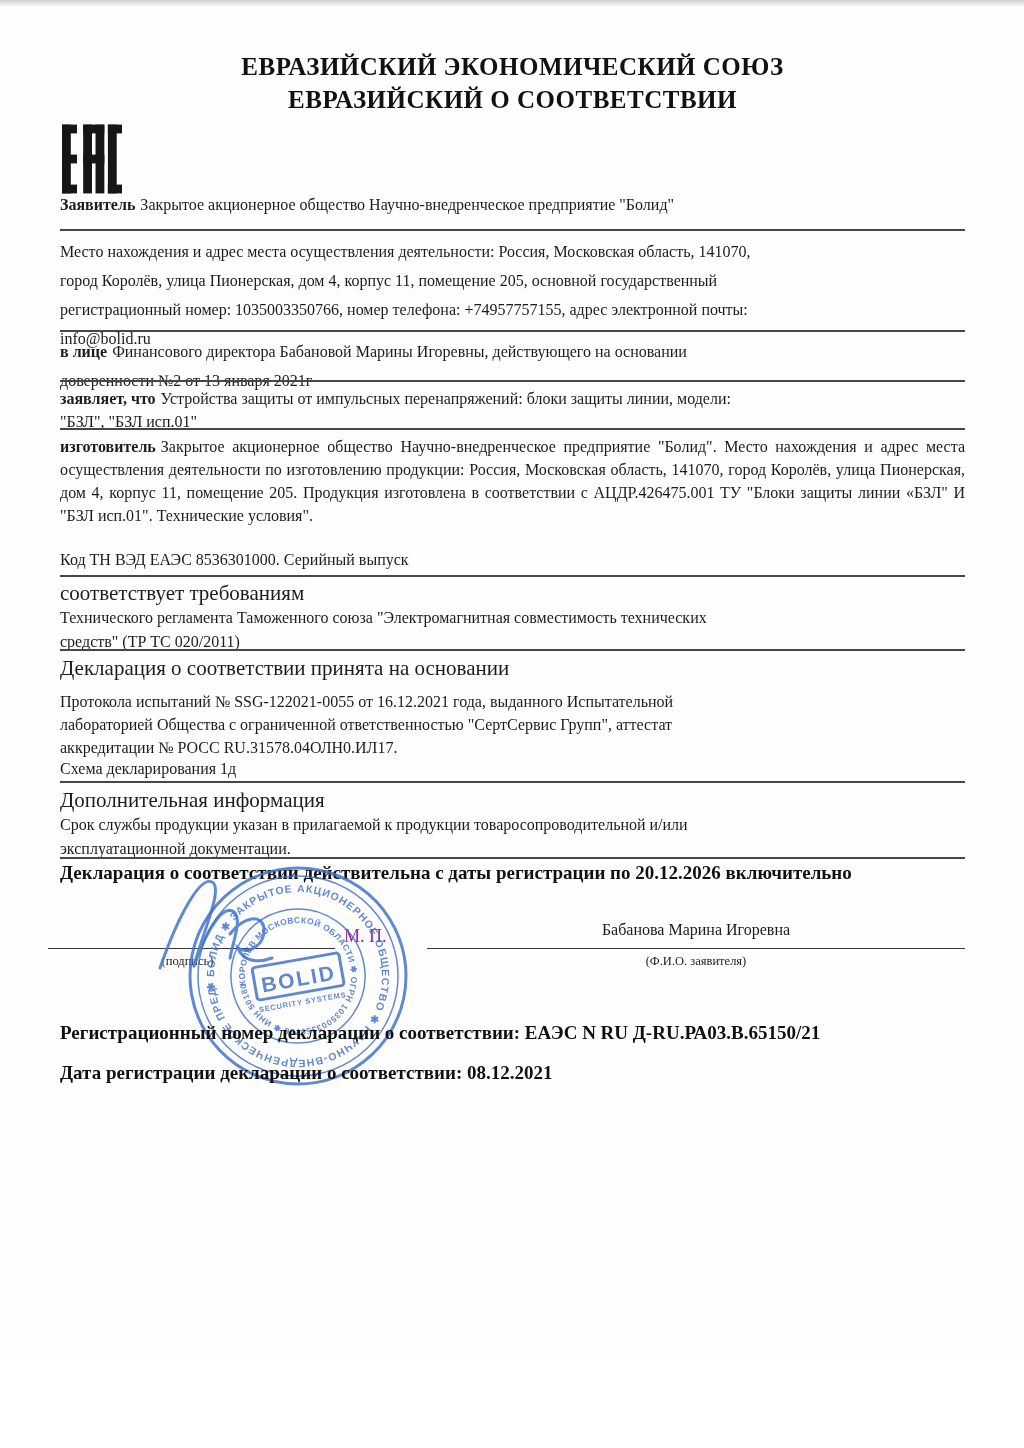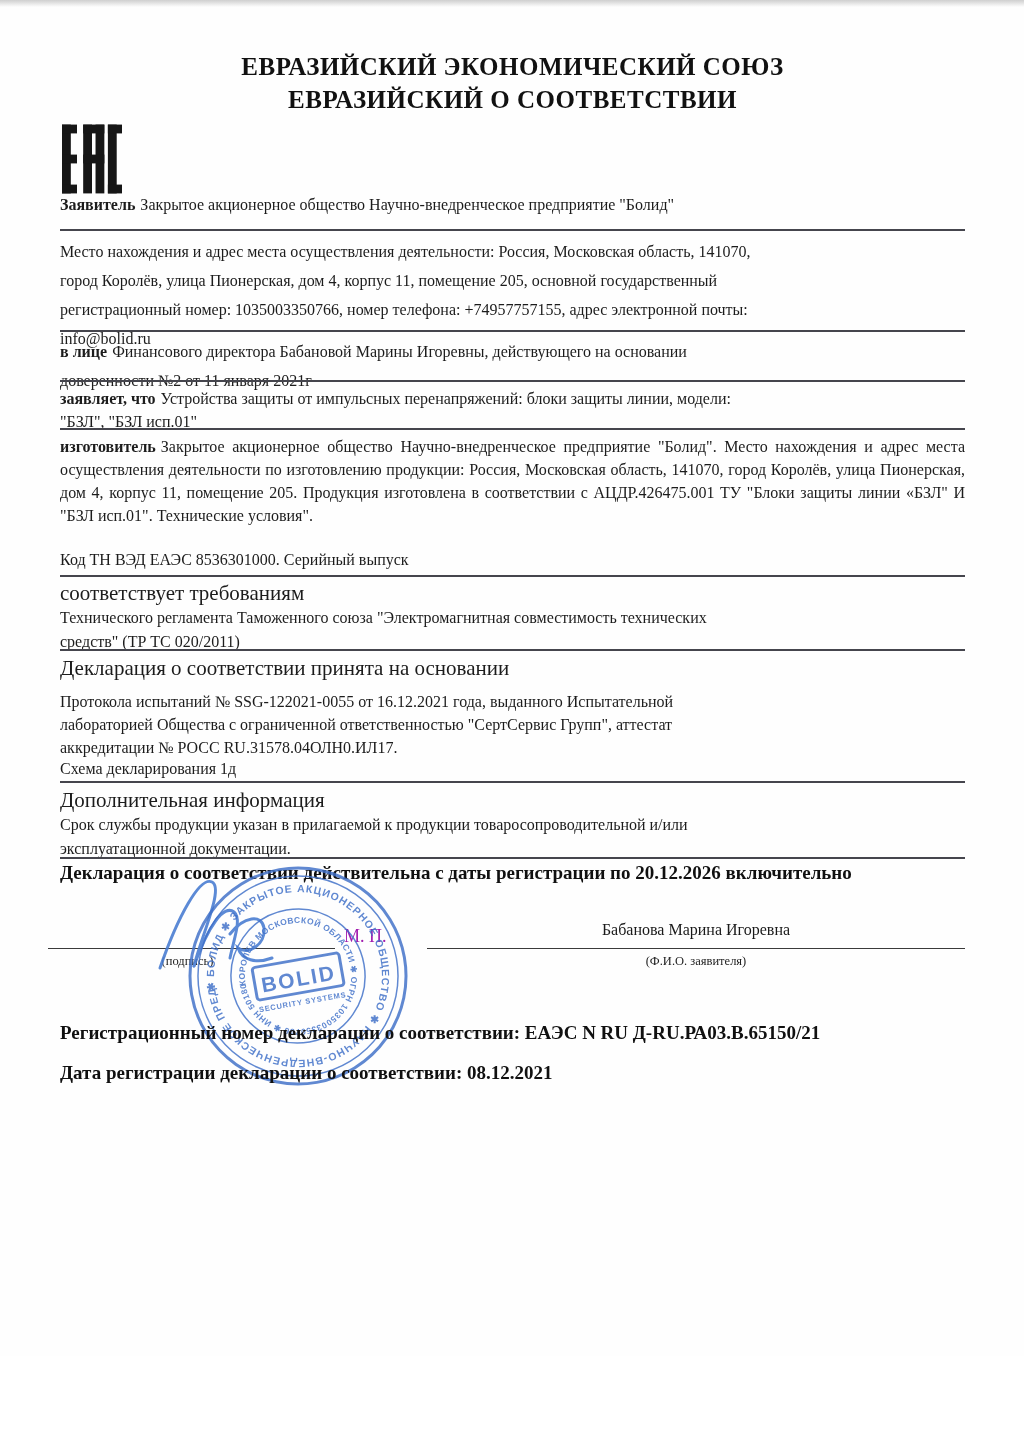--- a/index.html
+++ b/index.html
@@ -60,21 +60,21 @@
   <div class="hr" style="top:229px;"></div>
 
   <div class="abs body-text lh29 pre" style="top:237px;">Место нахождения и адрес места осуществления деятельности: Россия, Московская область, 141070,
 город Королёв, улица Пионерская, дом 4, корпус 11, помещение 205, основной государственный
 регистрационный номер: 1035003350766, номер телефона: +74957757155, адрес электронной почты:
 info@bolid.ru</div>
   <div class="hr" style="top:330px;"></div>
 
   <div class="abs body-text lh29" style="top:337px;">
     <span class="lbl">в лице</span><span class="pre">Финансового директора Бабановой Марины Игоревны, действующего на основании
-доверенности №2 от 11 января 2021г</span>
+доверенности №2 от 13 января 2021г</span>
   </div>
   <div class="hr" style="top:380px;"></div>
 
   <div class="abs body-text lh23" style="top:387px;">
     <span class="lbl">заявляет, что</span><span class="pre">Устройства защиты от импульсных перенапряжений: блоки защиты линии, модели:
 "БЗЛ", "БЗЛ исп.01"</span>
   </div>
   <div class="hr" style="top:428px;"></div>
 
   <div class="abs body-text lh23 just" style="top:435px;">

